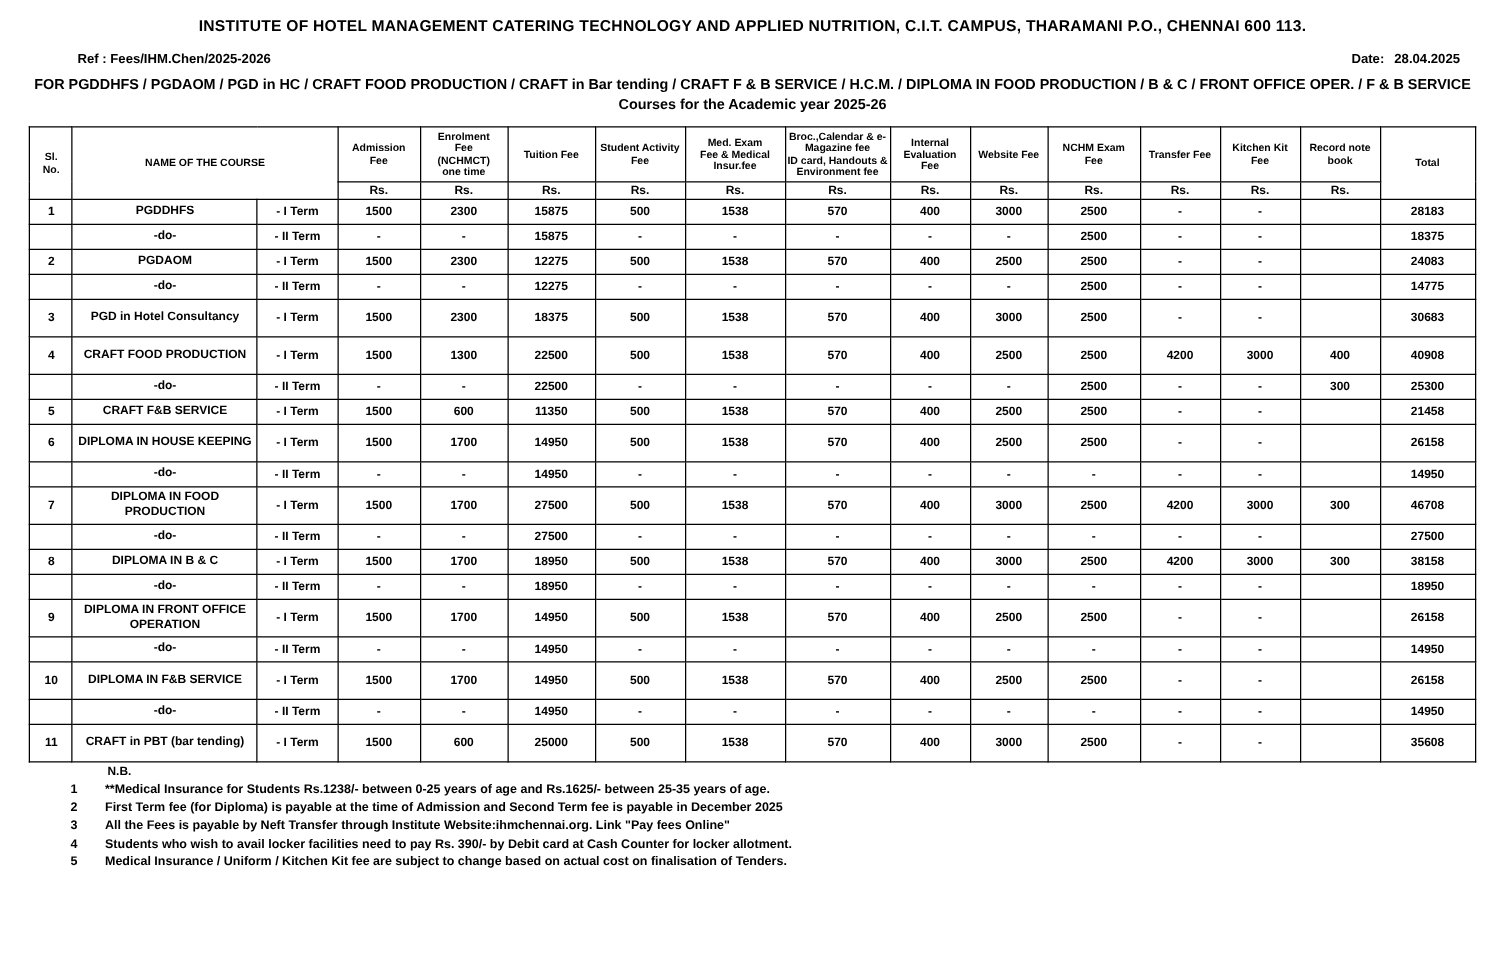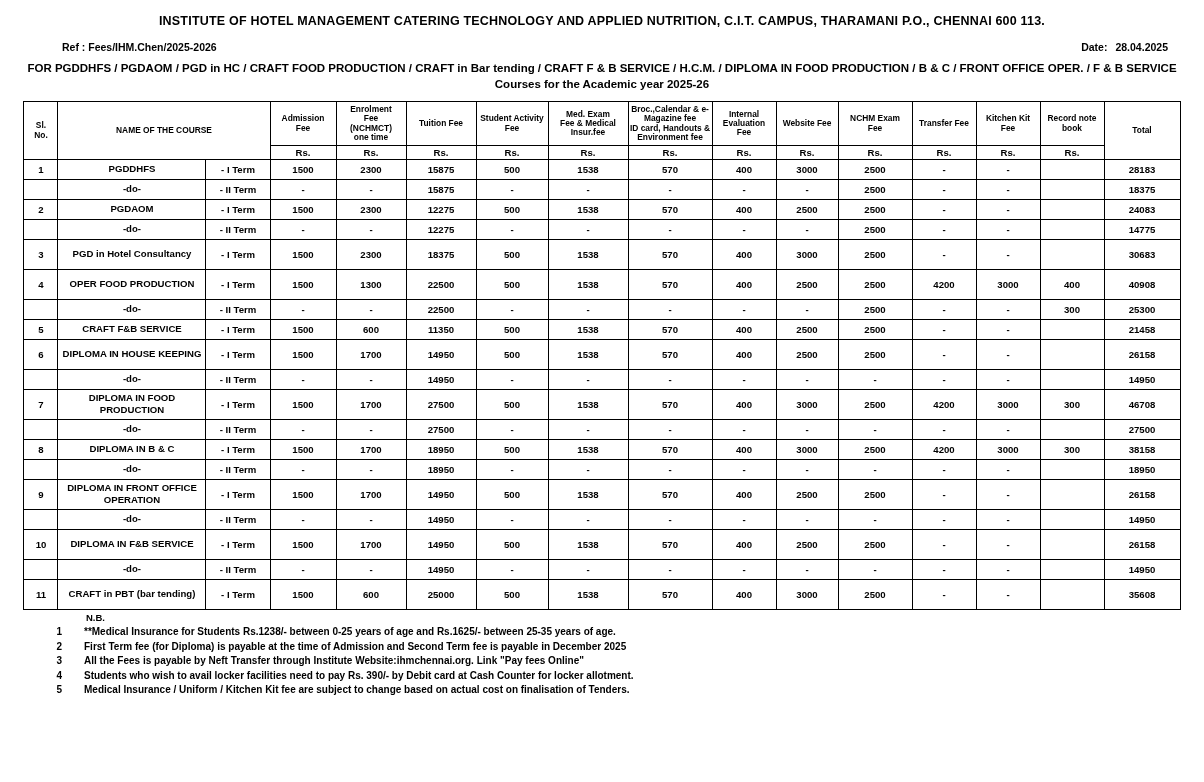--- a/index.html
+++ b/index.html
@@ -276,21 +276,21 @@
           <td class="num">400</td>
           <td class="num">3000</td>
           <td class="num">2500</td>
           <td class="num">-</td>
           <td class="num">-</td>
           <td class="num"></td>
           <td class="total">30683</td>
         </tr>
         <tr class="row-tall">
           <td class="slno">4</td>
-          <td class="course">OPER FOOD PRODUCTION</td>
+          <td class="course">CRAFT FOOD PRODUCTION</td>
           <td class="term">- I Term</td>
           <td class="num">1500</td>
           <td class="num">1300</td>
           <td class="num">22500</td>
           <td class="num">500</td>
           <td class="num">1538</td>
           <td class="num">570</td>
           <td class="num">400</td>
           <td class="num">2500</td>
           <td class="num">2500</td>

